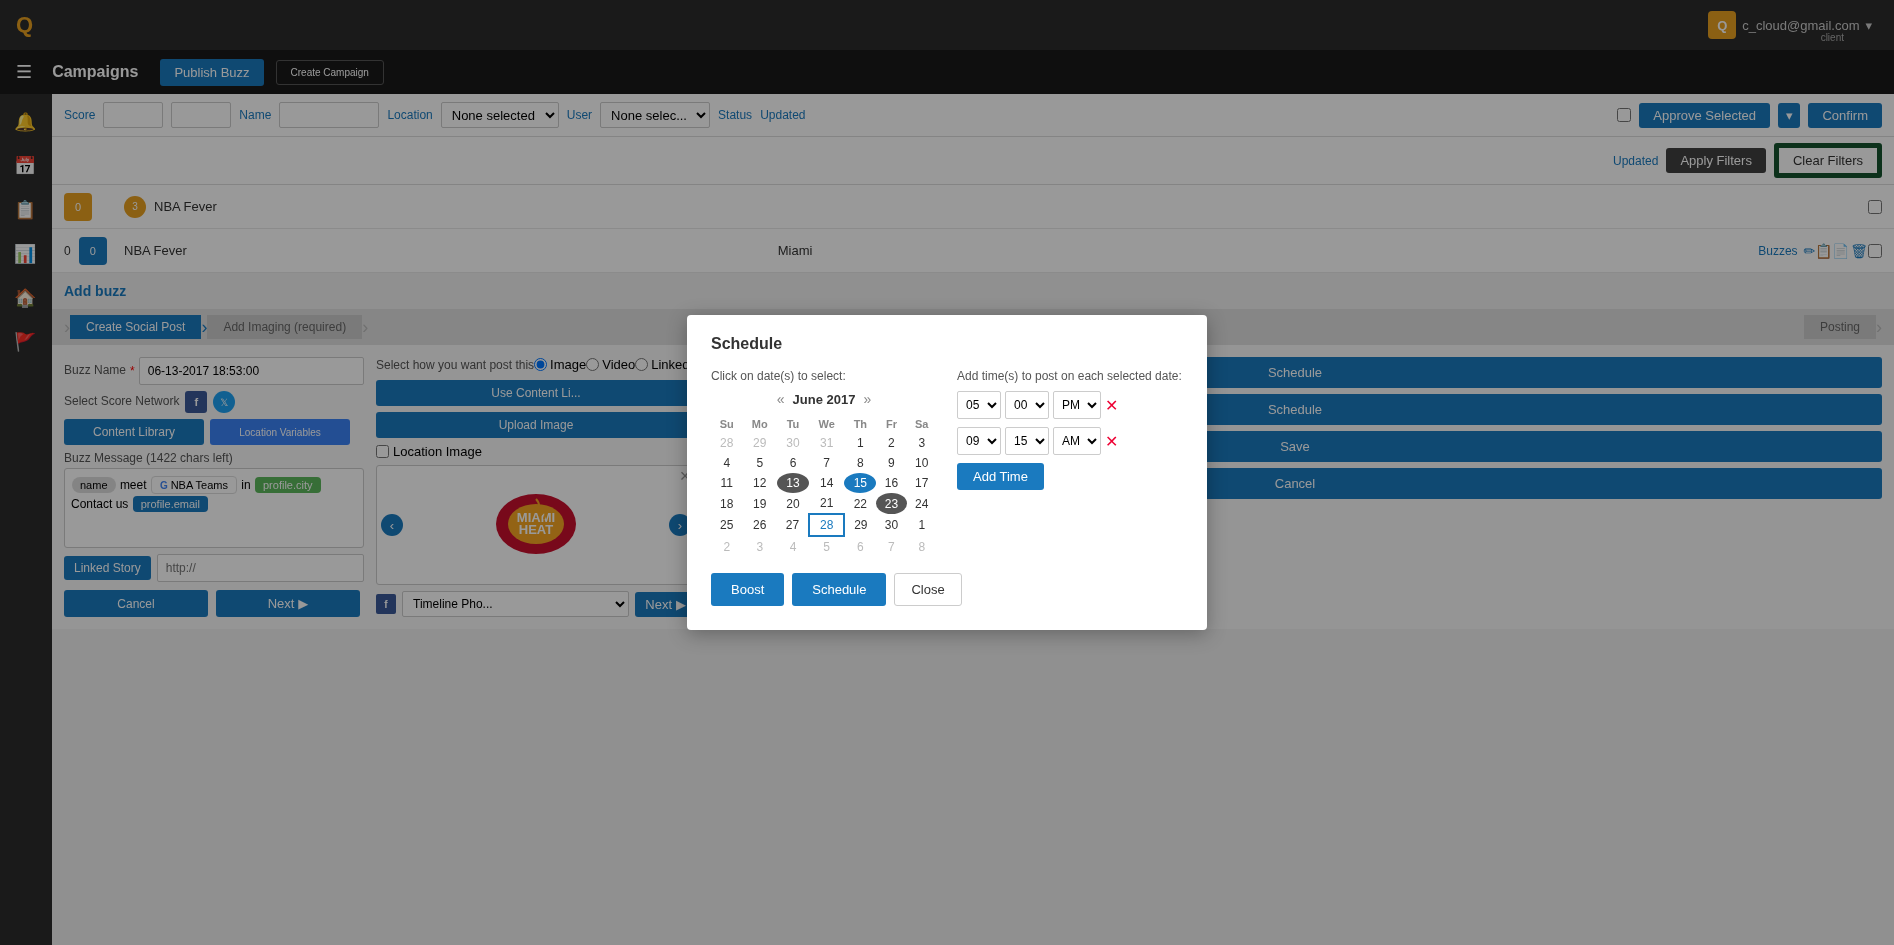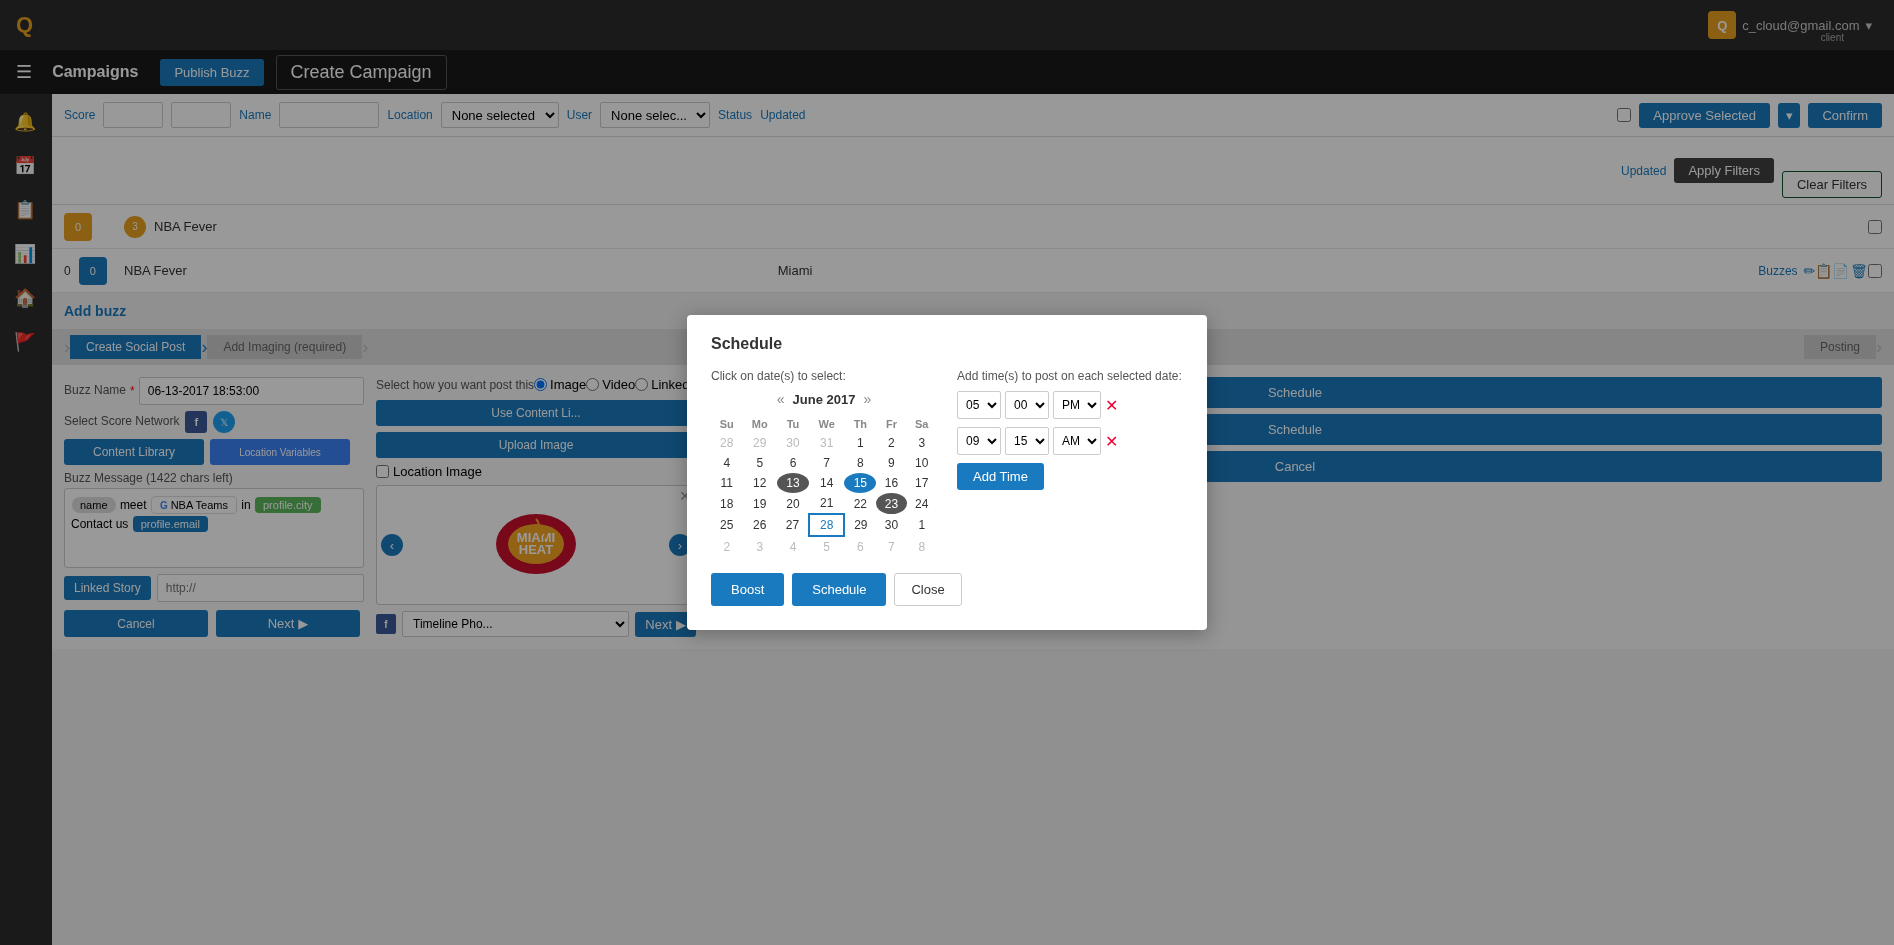--- a/index.html
+++ b/index.html
@@ -29,21 +29,21 @@
       align-items: center;
       padding: 0 16px;
       gap: 12px;
       position: fixed;
       top: 50px; left: 0; right: 0;
       z-index: 99;
     }
     .campaigns-bar .menu-icon { color: #fff; font-size: 18px; margin-right: 8px; cursor: pointer; }
     .campaigns-title { color: #fff; font-size: 16px; font-weight: bold; margin-right: 10px; }
     .btn-publish-buzz { background: #1a7abf; color: white; border: none; padding: 6px 14px; border-radius: 3px; cursor: pointer; font-size: 13px; }
-    .btn-create-campaign { background: transparent; color: white; border: 1px solid #555; padding: 6px 14px; border-radius: 3px; cursor: pointer; font-size: 18px; }
+    .btn-create-campaign { background: transparent; color: white; border: 1px solid #555; padding: 6px 14px; border-radius: 3px; cursor: pointer; font-size: 10px; }
 
     
     .sidebar {
       position: fixed;
       top: 94px;
       left: 0;
       width: 52px;
       bottom: 0;
       background: #2c2c2c;
       display: flex;
@@ -85,21 +85,21 @@
     .btn-confirm { background: #1a7abf; color: white; border: none; padding: 5px 14px; border-radius: 3px; cursor: pointer; }
     .filter-row2 {
       background: #fff;
       padding: 6px 12px;
       display: flex;
       align-items: center;
       gap: 8px;
       border-bottom: 1px solid #ddd;
     }
     .btn-apply { background: #404040; color: white; border: none; padding: 5px 14px; border-radius: 3px; cursor: pointer; }
-    .btn-clear { background: white; color: #333; border: 1px solid #14532d; padding: 5px 14px; border-radius: 3px; cursor: pointer; margin-top: 28px; }
+    .btn-clear { background: white; color: #333; border: 5px solid #14532d; padding: 5px 14px; border-radius: 3px; cursor: pointer; }
     .table-row { display: flex; align-items: center; background: #fff; border-bottom: 1px solid #e8e8e8; padding: 6px 12px; min-height: 44px; }
     .badge-box { background: #e8a020; color: white; border-radius: 4px; width: 28px; height: 28px; display: flex; align-items: center; justify-content: center; font-size: 11px; margin-right: 6px; }
     .badge-box-blue { background: #1a7abf; color: white; border-radius: 4px; width: 28px; height: 28px; display: flex; align-items: center; justify-content: center; font-size: 11px; margin-right: 6px; }
     .row-name { flex: 2; color: #333; }
     .row-loc { flex: 1; color: #333; }
     .row-user { flex: 1; color: #333; }
     .score-col { width: 60px; display: flex; align-items: center; gap: 4px; }
 
     
     .add-buzz-section { background: #f0f0f0; padding: 10px 12px; }
@@ -407,20 +407,21 @@
         <button class="btn-next-mid">
           <span>Next</span>
           <span>▶</span>
         </button>
       </div>
     </div>
 
     <div class="buzz-right right-panel">
       <button class="btn-schedule-r">Schedule</button>
       <button class="btn-publish-r">Schedule</button>
+      <button class="btn-save-r">Save</button>
       <button class="btn-cancel-r">Cancel</button>
     </div>
 
   </div>
 </div>
 
 <div class="modal-overlay">
   <div class="modal">
     <div class="modal-title">Schedule</div>
     <div class="modal-body">

